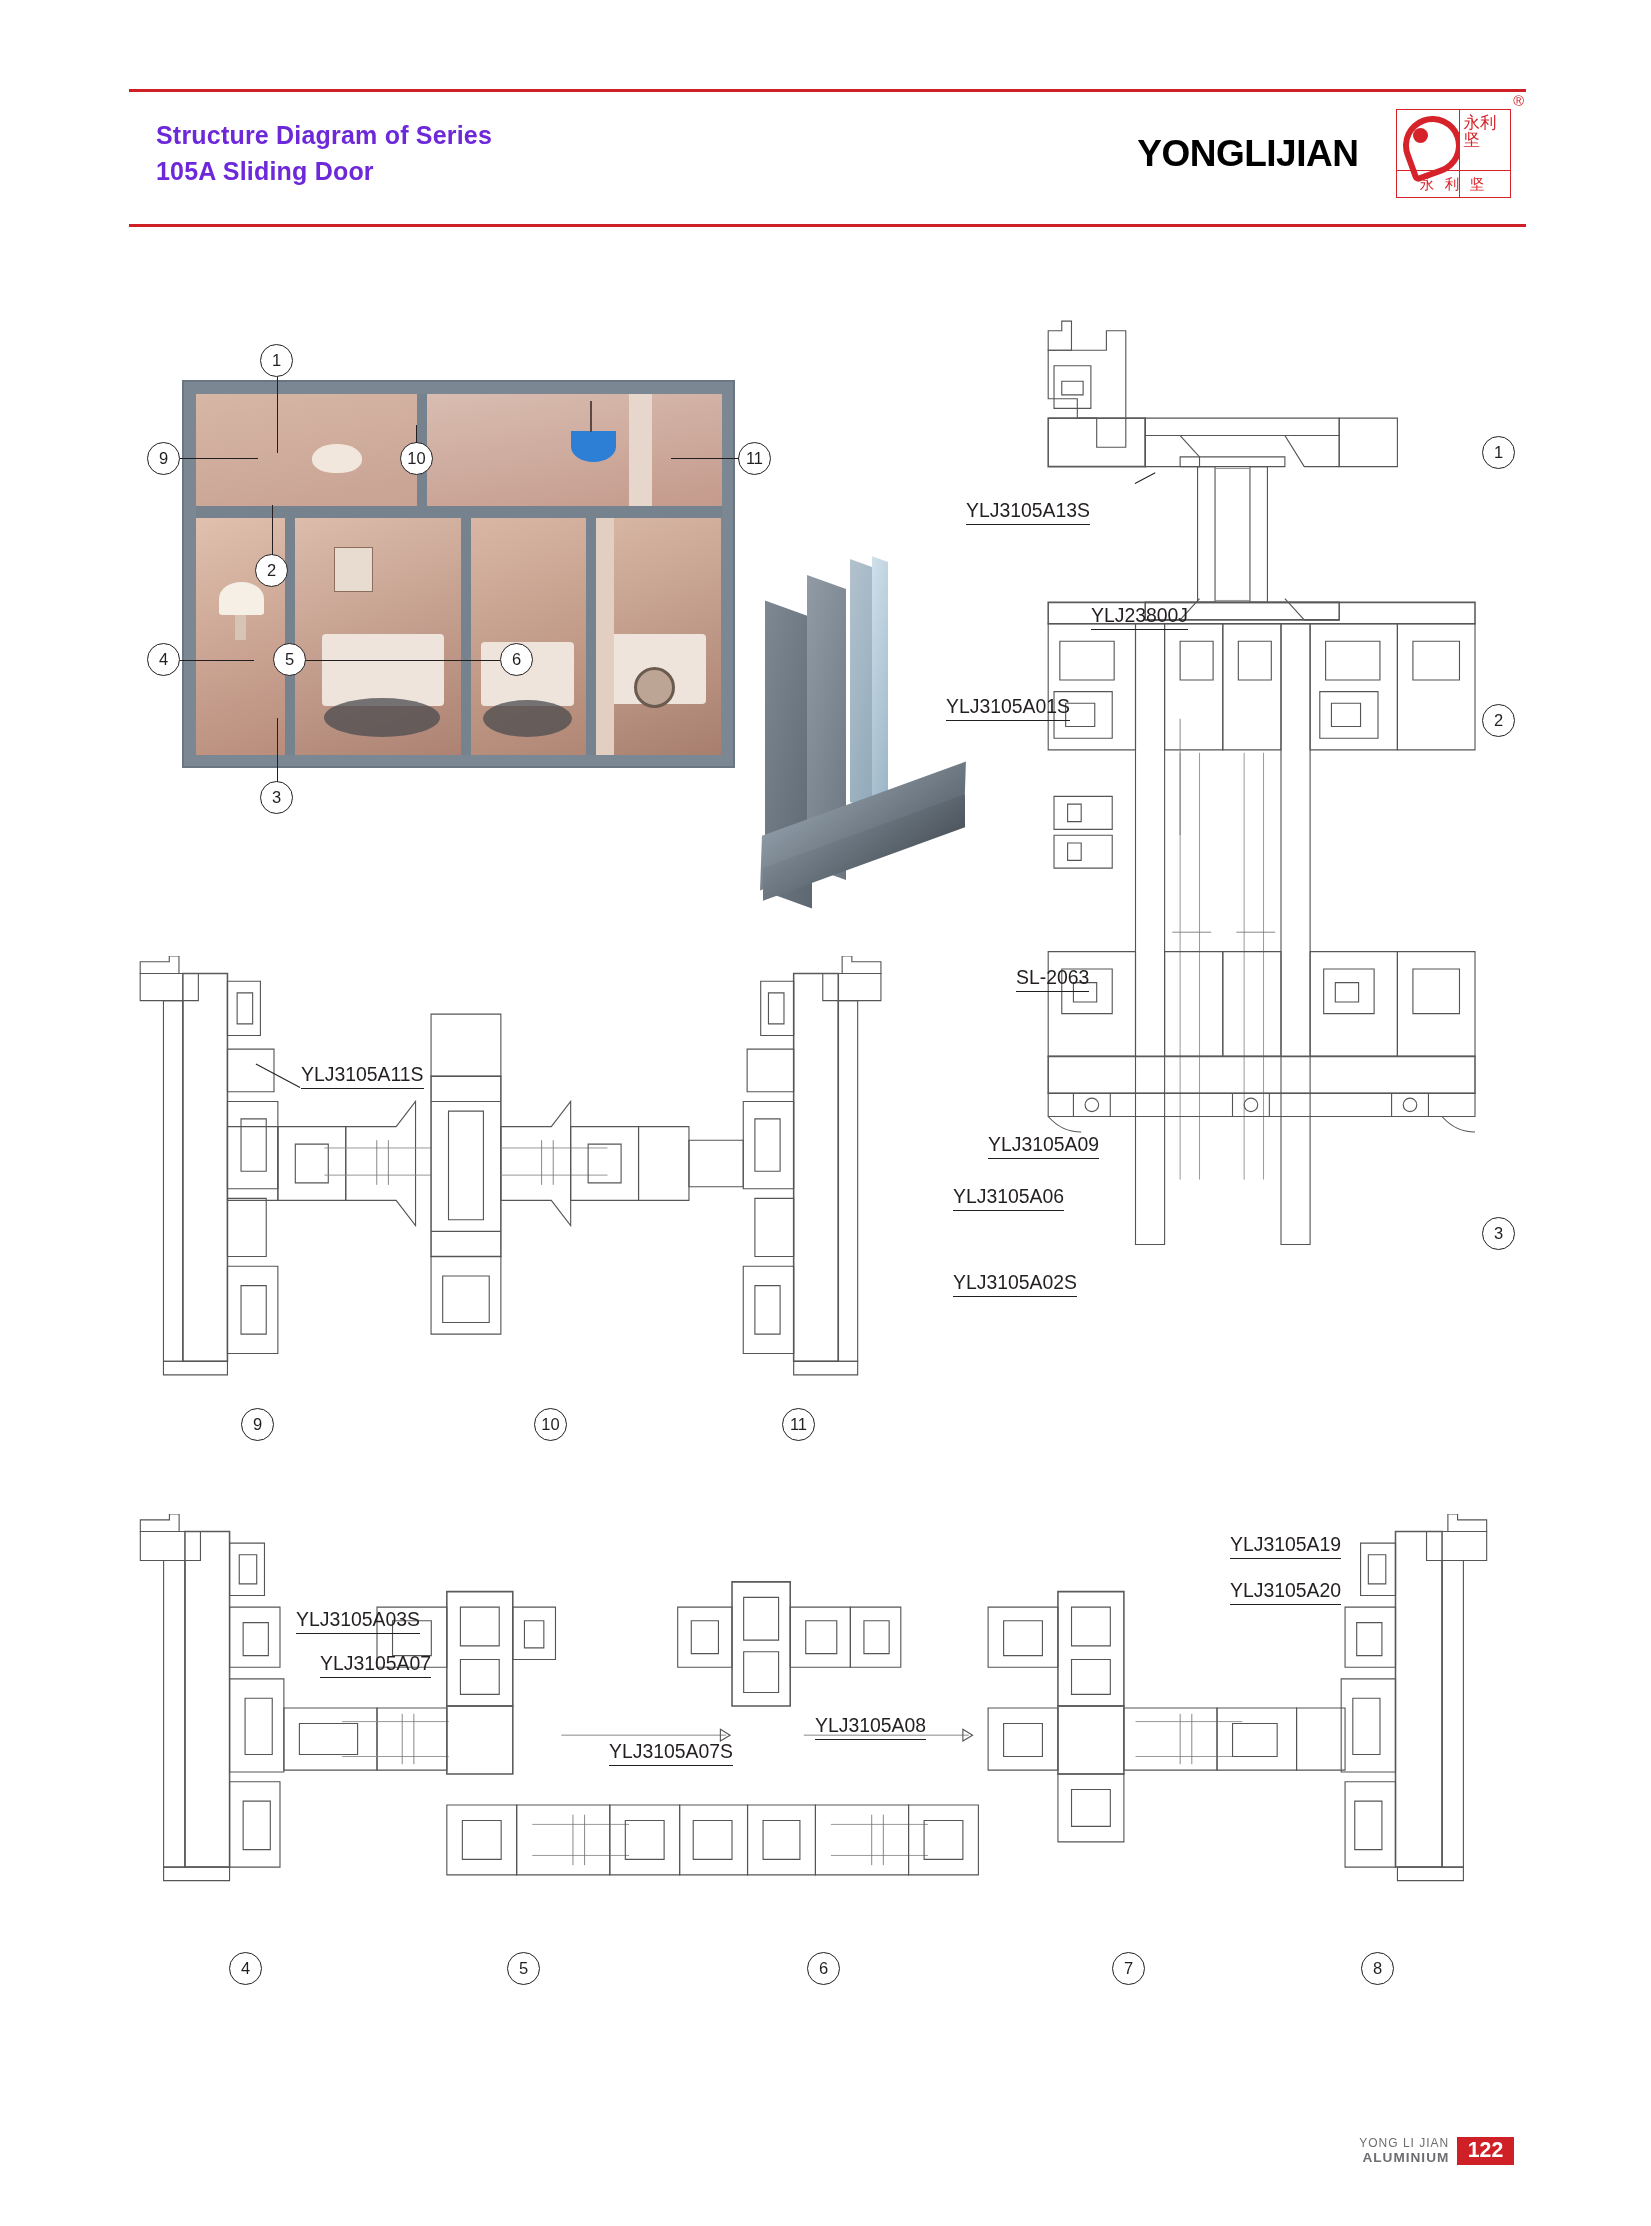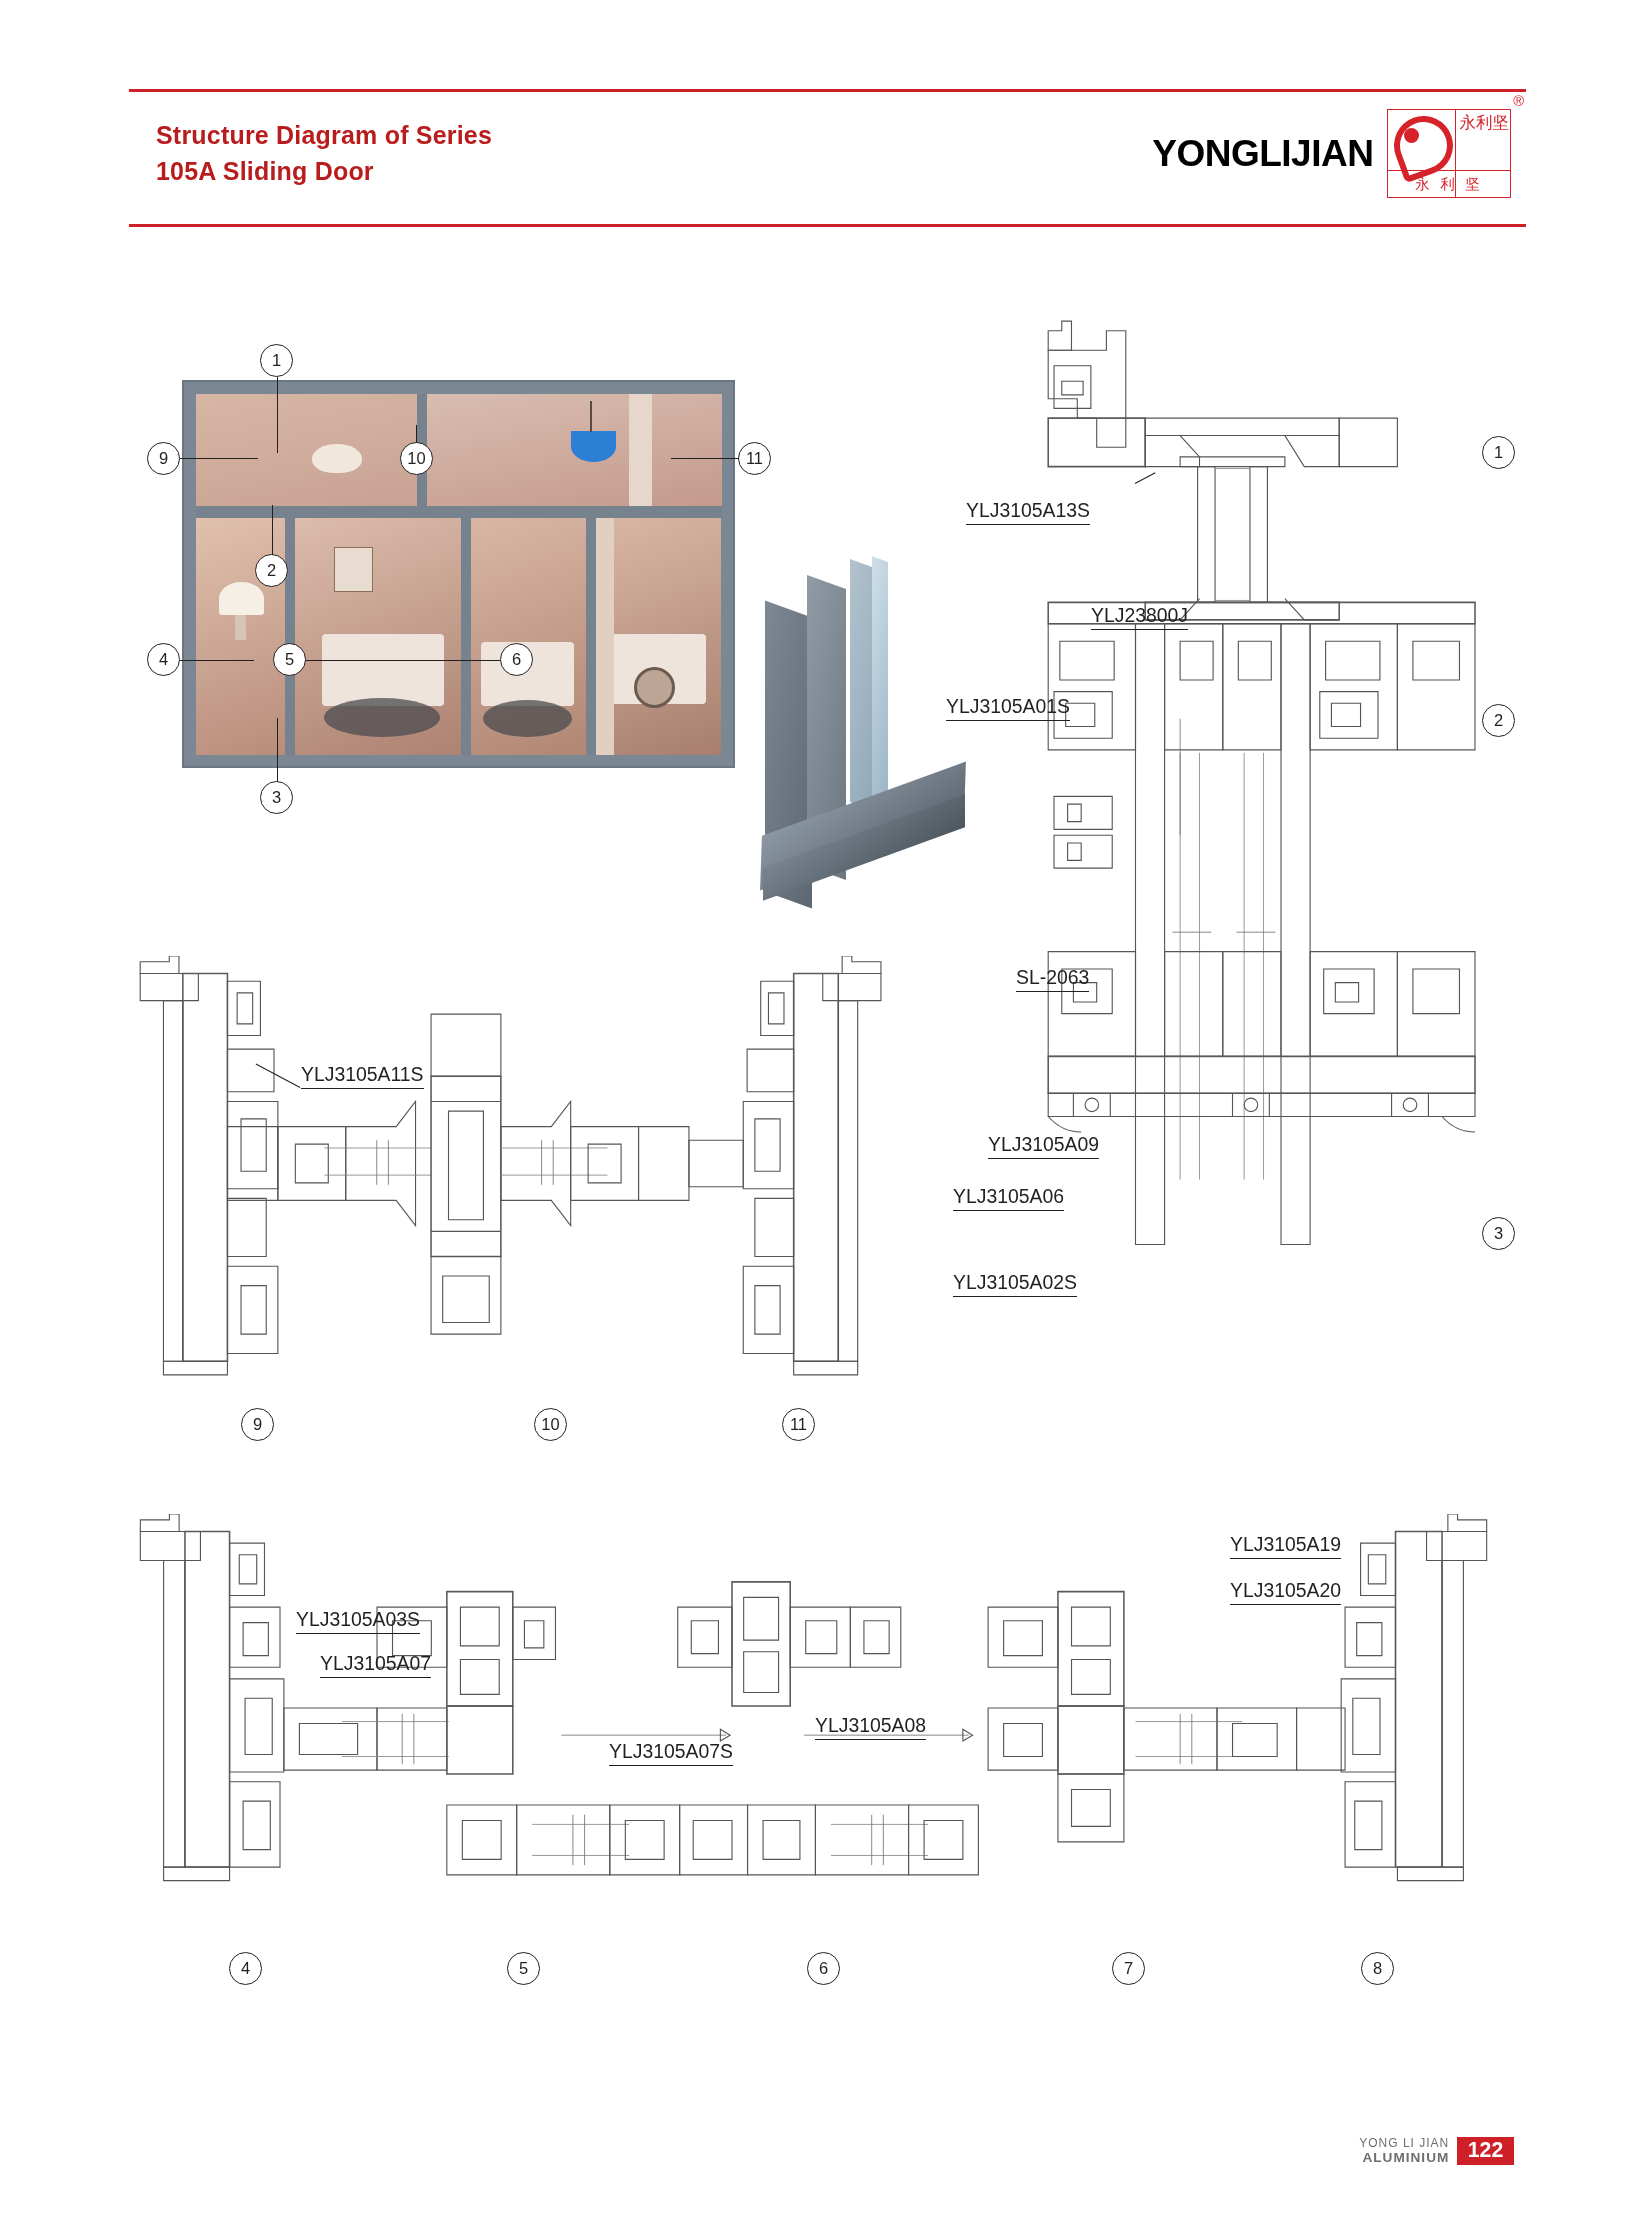--- a/index.html
+++ b/index.html
@@ -29,45 +29,46 @@
   }
   #header-title {
     position: absolute;
     left: 156px;
     top: 118px;
     width: 679px;
     font-size: 25px;
     font-weight: bold;
     line-height: 1.42;
     letter-spacing: 0.2px;
-    color: #b91c1c;
+    color: #6d28d9;
   }
   #brand-wrap {
     position: absolute;
     right: 141px;
     top: 109px;
     display: flex;
     align-items: center;
     gap: 13.6px;
   }
   #brand-text {
     font-size: 37px;
     font-weight: bold;
     letter-spacing: -0.5px;
     color: #000000;
     font-family: "Liberation Sans", sans-serif;
   }
   #brand-mark {
     position: relative;
-    width: 124px;
+    width: 115px;
     height: 89px;
     border: 1.9px solid #d6232a;
     box-sizing: border-box;
     display: flex;
     align-items: stretch;
+    margin-left: 24px;
   }
   #brand-mark .bm-left {
     width: 55%;
     position: relative;
     overflow: hidden;
   }
   #brand-mark .bm-left .swoosh {
     position: absolute;
     left: 5.8px; top: 5.8px;
     width: 47px; height: 47px;

